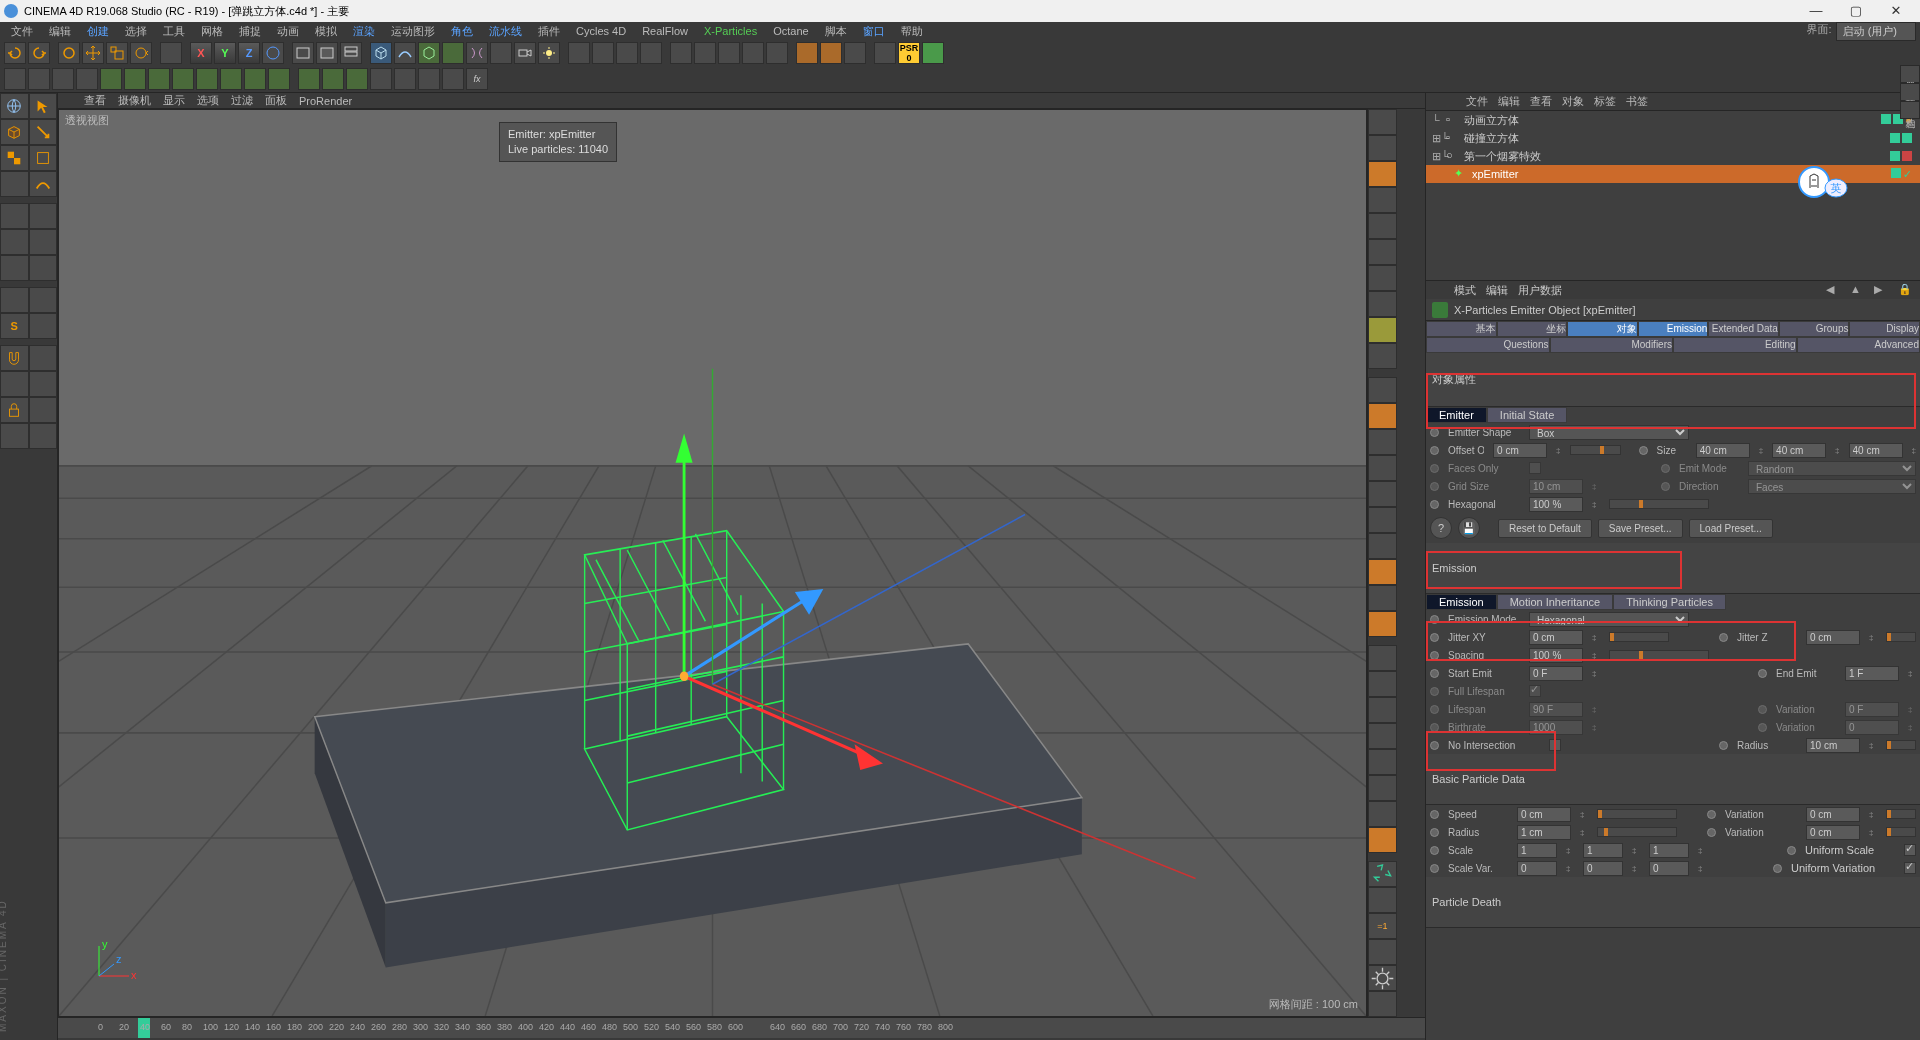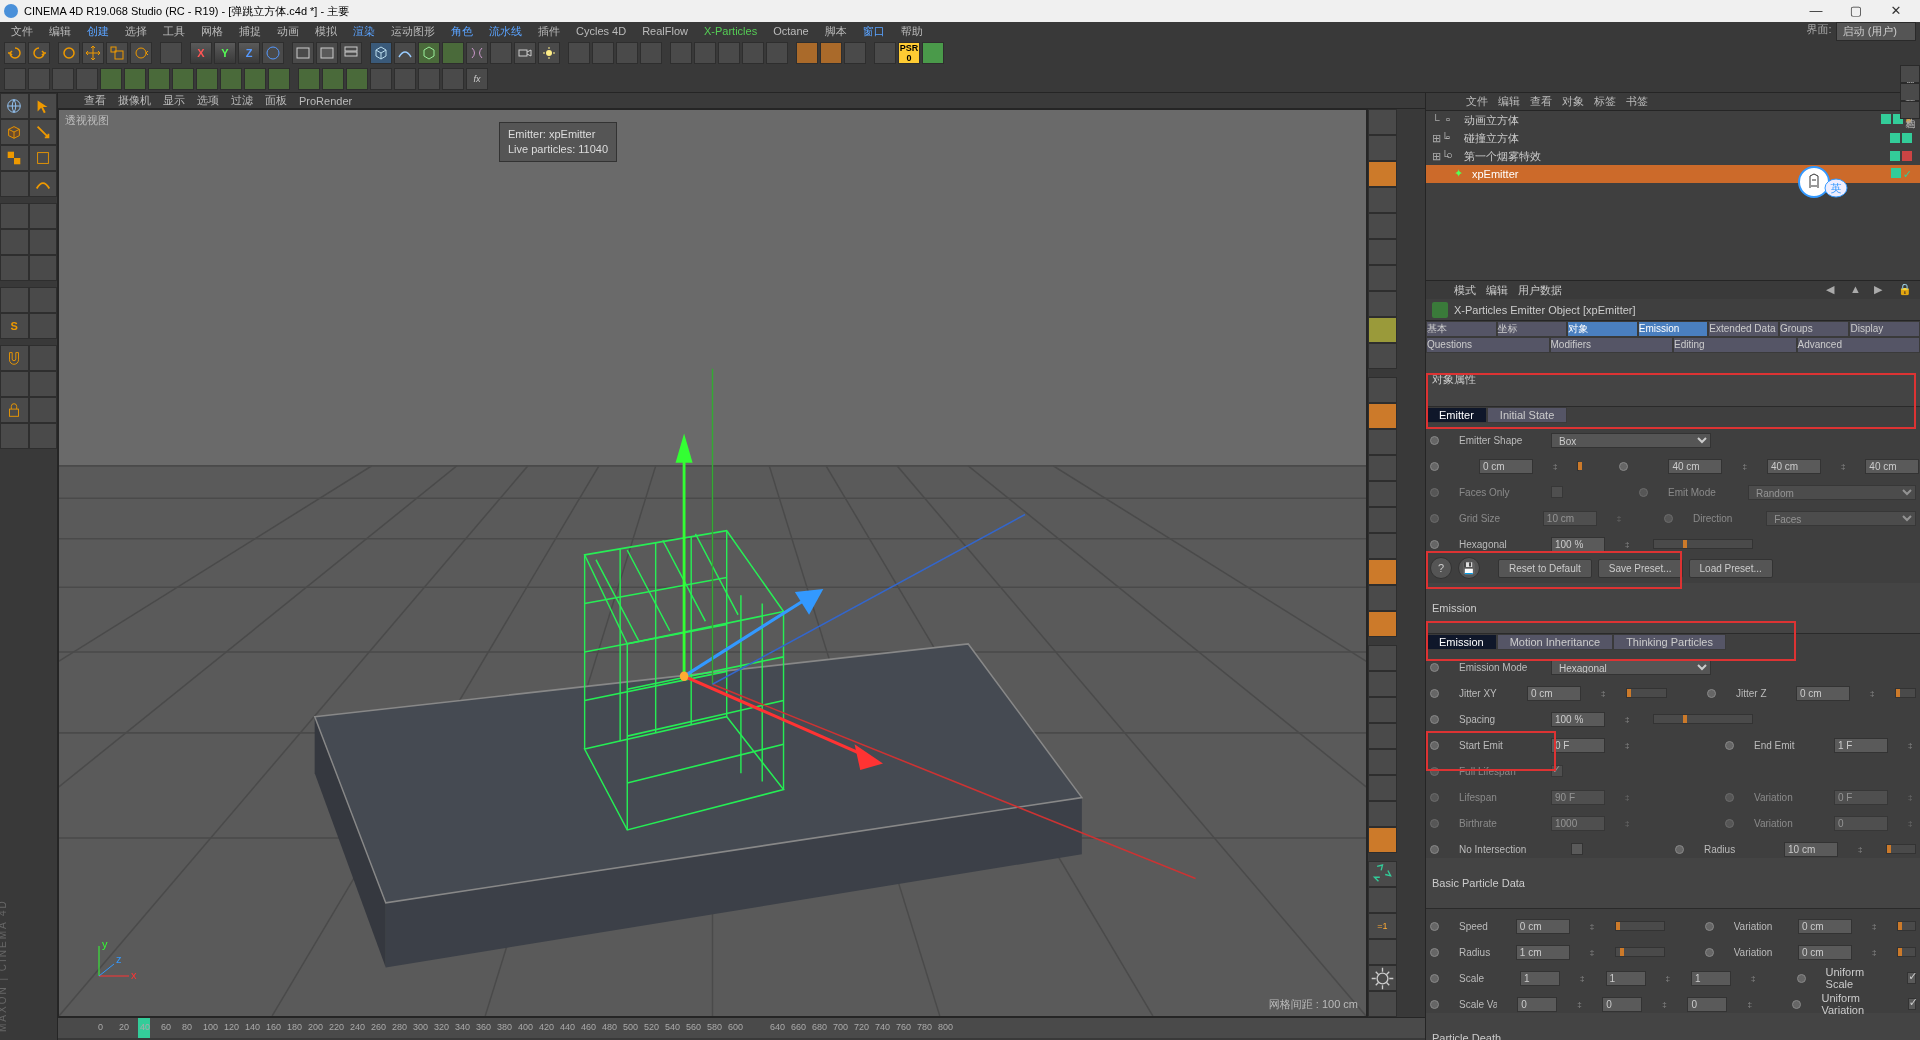--- a/index.html
+++ b/index.html
@@ -80,31 +80,31 @@
 
 .attr-header { height: 18px; background: #3a3a3a; display: flex; align-items: center; gap: 10px; padding: 0 8px; }
 .attr-header .spacer { flex: 1; }
 .attr-icon { width: 14px; height: 14px; color: #aaa; }
 
 .attr-title { height: 22px; background: #3f3f3f; display: flex; align-items: center; padding: 0 6px; gap: 6px; border-bottom: 1px solid #252525; }
 .attr-title-icon { width: 16px; height: 16px; background: #3a7a3a; border-radius: 2px; }
 
 .tab-rows { display: flex; flex-direction: column; }
 .tab-row { display: flex; height: 16px; }
-.tab-cell { flex: 1; text-align: left; background: #556; color: #ccc; border: 1px solid #3a3a3a; line-height: 14px; font-size: 10px; }
+.tab-cell { flex: 1; text-align: right; background: #556; color: #ccc; border: 1px solid #3a3a3a; line-height: 14px; font-size: 10px; }
 .tab-cell.active { background: #4a7fbf; color: #fff; }
 
 .section-label { background: #444; color: #ccc; padding: 19px 6px; border-bottom: 1px solid #2a2a2a; }
 
 .sub-tabs { display: flex; height: 16px; }
 .sub-tab { padding: 0 12px; background: #556; color: #ccc; line-height: 14px; border: 1px solid #3a3a3a; }
 .sub-tab.active-orange { background: #0f172a; color: #fff; }
 
 .attr-body { flex: 1; overflow-y: auto; background: #3f3f3f; }
-.attr-row { height: 18px; display: flex; align-items: center; padding: 0 4px; gap: 20px; margin-top: 8px; }
+.attr-row { height: 18px; display: flex; align-items: center; padding: 0 4px; gap: 9px; }
 .attr-row.dim { opacity: 0.6; }
 .param-dot { width: 9px; height: 9px; border-radius: 50%; background: #666; border: 1px solid #888; flex-shrink: 0; }
 .param-label { width: 72px; color: #bbb; font-size: 10px; white-space: nowrap; overflow: hidden; }
 .param-label.short { width: 60px; }
 .param-input { background: #5a5a5a; border: 1px solid #333; color: #ccc; padding: 1px 3px; font-size: 10px; height: 15px; }
 .param-input.w60 { width: 54px; }
 .param-dd { background: #555; border: 1px solid #333; color: #ccc; padding: 1px 3px; font-size: 10px; height: 15px; }
 .param-slider { height: 10px; background: #4a4a4a; border: 1px solid #333; position: relative; }
 .param-slider.w100 { width: 100px; }
 .param-slider-knob { position: absolute; top: 0; height: 100%; width: 4px; background: #cc7a2a; }

